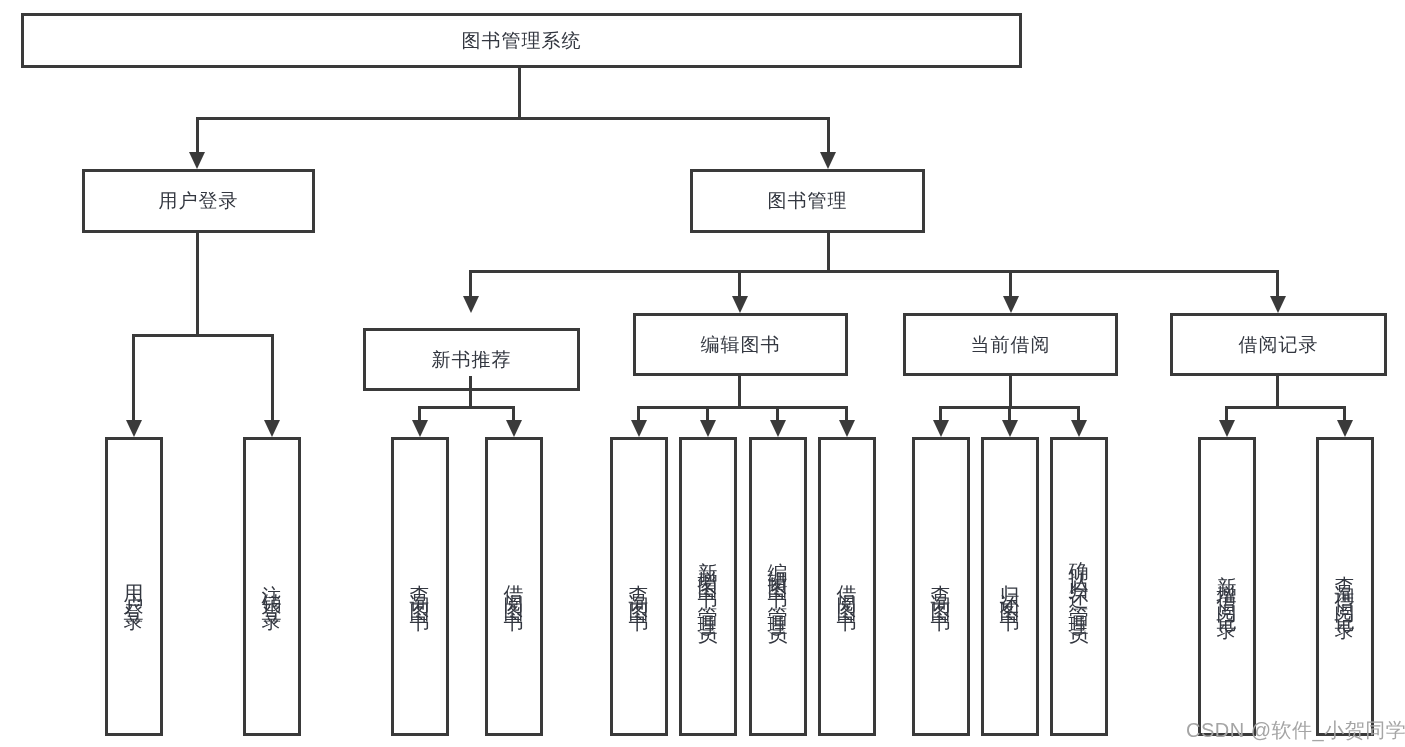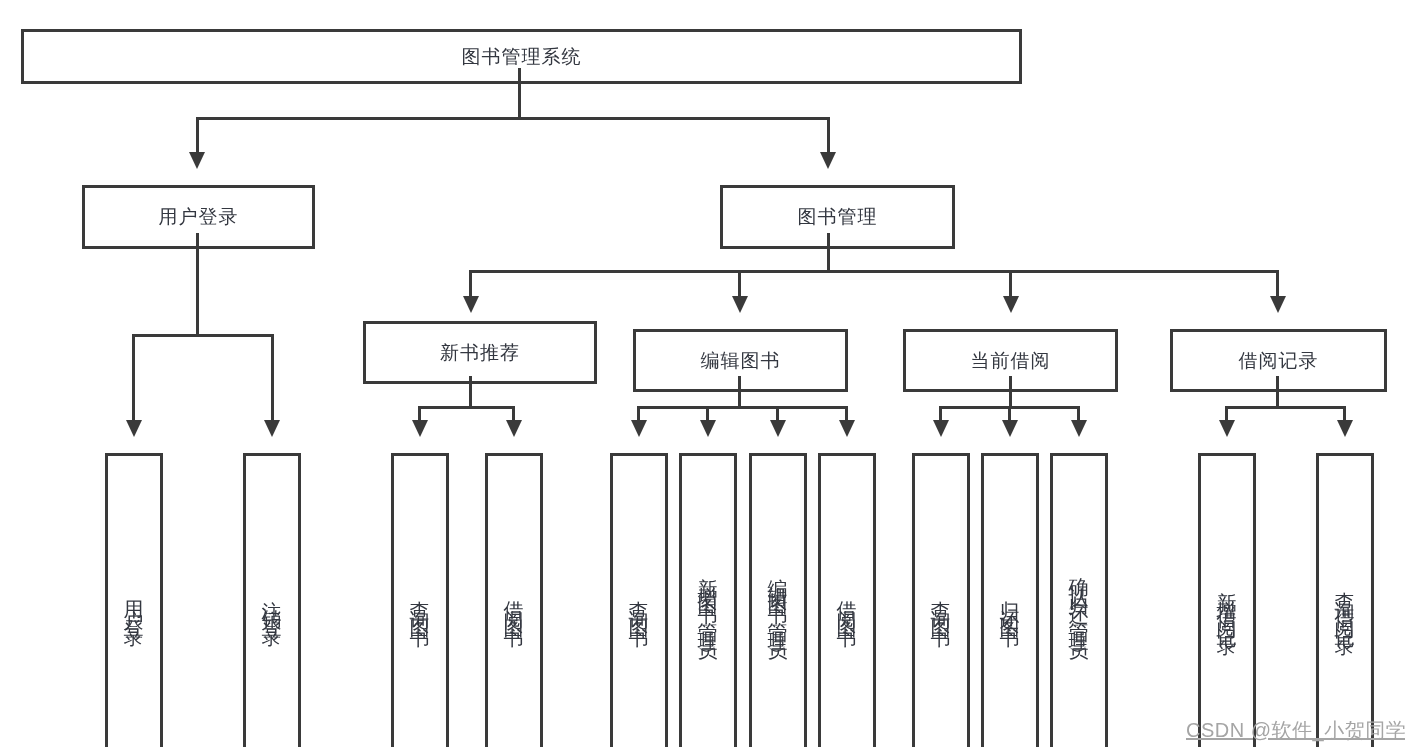--- a/index.html
+++ b/index.html
@@ -10,21 +10,20 @@
     font-family:"Liberation Sans", sans-serif;
     overflow:hidden;
   }
   .node{
     position:absolute;
     border:3px solid #3a3a3a;
     background:#ffffff;
     box-sizing:border-box;
     display:flex;align-items:center;justify-content:center;
     color:#333740;
-    margin-top:16px;
   }
   .hlabel{
     font-size:19px;
     letter-spacing:1px;
     white-space:nowrap;
   }
   .vtext{
     writing-mode:vertical-rl;
     text-orientation:mixed;
     font-size:20px;
@@ -40,21 +39,20 @@
     border-right:8px solid transparent;
     border-top:17px solid #3a3a3a;
   }
   .watermark{
     position:absolute;
     left:1186px;top:717px;
     font-size:20px;
     color:#a5a5a5;
     letter-spacing:0.5px;
     white-space:nowrap;
-    text-decoration:underline;
   }
 </style>
 </head>
 <body>
 
 <div id="stage">
 
   <div class="node" style="left:21px;top:13px;width:1001px;height:55px">
     <span class="hlabel">图书管理系统</span>
   </div>
@@ -62,21 +60,21 @@
   <div class="cv" style="left:518px;top:68px;height:50px"></div>
   <div class="ch" style="left:196px;top:117px;width:634px"></div>
   <div class="cv" style="left:196px;top:117px;height:36px"></div>
   <div class="ar" style="left:189px;top:152px"></div>
   <div class="cv" style="left:827px;top:117px;height:36px"></div>
   <div class="ar" style="left:820px;top:152px"></div>
 
   <div class="node" style="left:82px;top:169px;width:233px;height:64px">
     <span class="hlabel">用户登录</span>
   </div>
-  <div class="node" style="left:720px;top:169px;width:235px;height:64px">
+  <div class="node" style="left:690px;top:169px;width:235px;height:64px">
     <span class="hlabel">图书管理</span>
   </div>
 
   <div class="cv" style="left:196px;top:233px;height:104px"></div>
   <div class="ch" style="left:132px;top:334px;width:142px"></div>
   <div class="cv" style="left:132px;top:334px;height:88px"></div>
   <div class="ar" style="left:126px;top:420px"></div>
   <div class="cv" style="left:271px;top:334px;height:88px"></div>
   <div class="ar" style="left:264px;top:420px"></div>
 
@@ -84,21 +82,21 @@
   <div class="ch" style="left:469px;top:270px;width:810px"></div>
   <div class="cv" style="left:469px;top:270px;height:28px"></div>
   <div class="ar" style="left:463px;top:296px"></div>
   <div class="cv" style="left:738px;top:270px;height:28px"></div>
   <div class="ar" style="left:732px;top:296px"></div>
   <div class="cv" style="left:1009px;top:270px;height:28px"></div>
   <div class="ar" style="left:1003px;top:296px"></div>
   <div class="cv" style="left:1276px;top:270px;height:28px"></div>
   <div class="ar" style="left:1270px;top:296px"></div>
 
-  <div class="node" style="left:363px;top:305px;width:234px;height:63px">
+  <div class="node" style="left:363px;top:328px;width:217px;height:63px">
     <span class="hlabel">新书推荐</span>
   </div>
   <div class="node" style="left:633px;top:313px;width:215px;height:63px">
     <span class="hlabel">编辑图书</span>
   </div>
   <div class="node" style="left:1170px;top:313px;width:217px;height:63px">
     <span class="hlabel">借阅记录</span>
   </div>
   <div class="node" style="left:903px;top:313px;width:215px;height:63px">
     <span class="hlabel">当前借阅</span>

